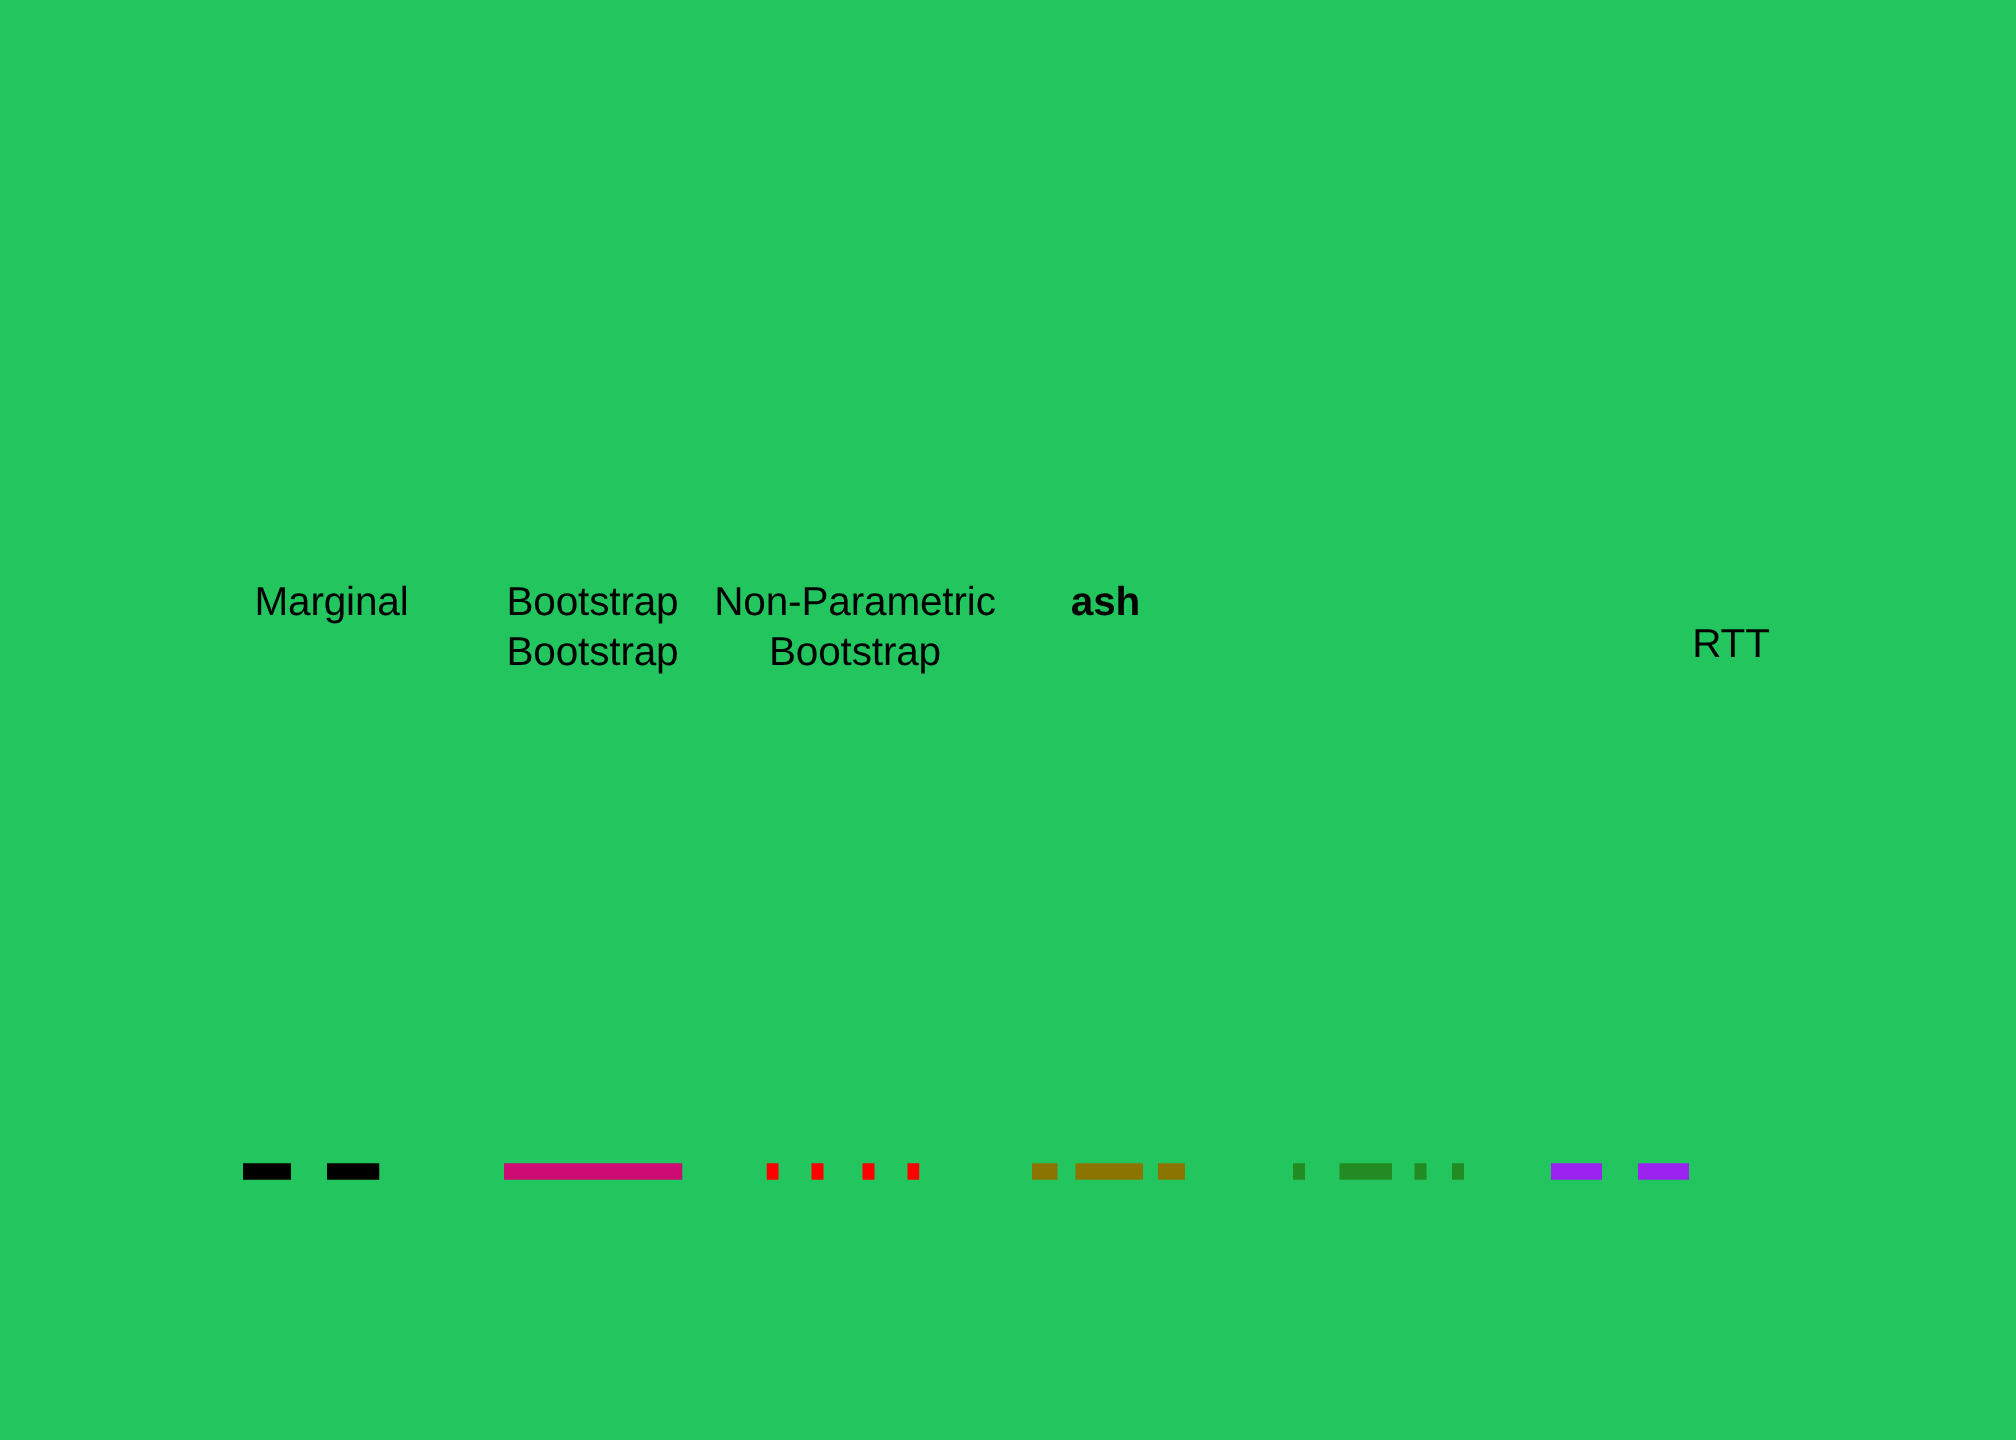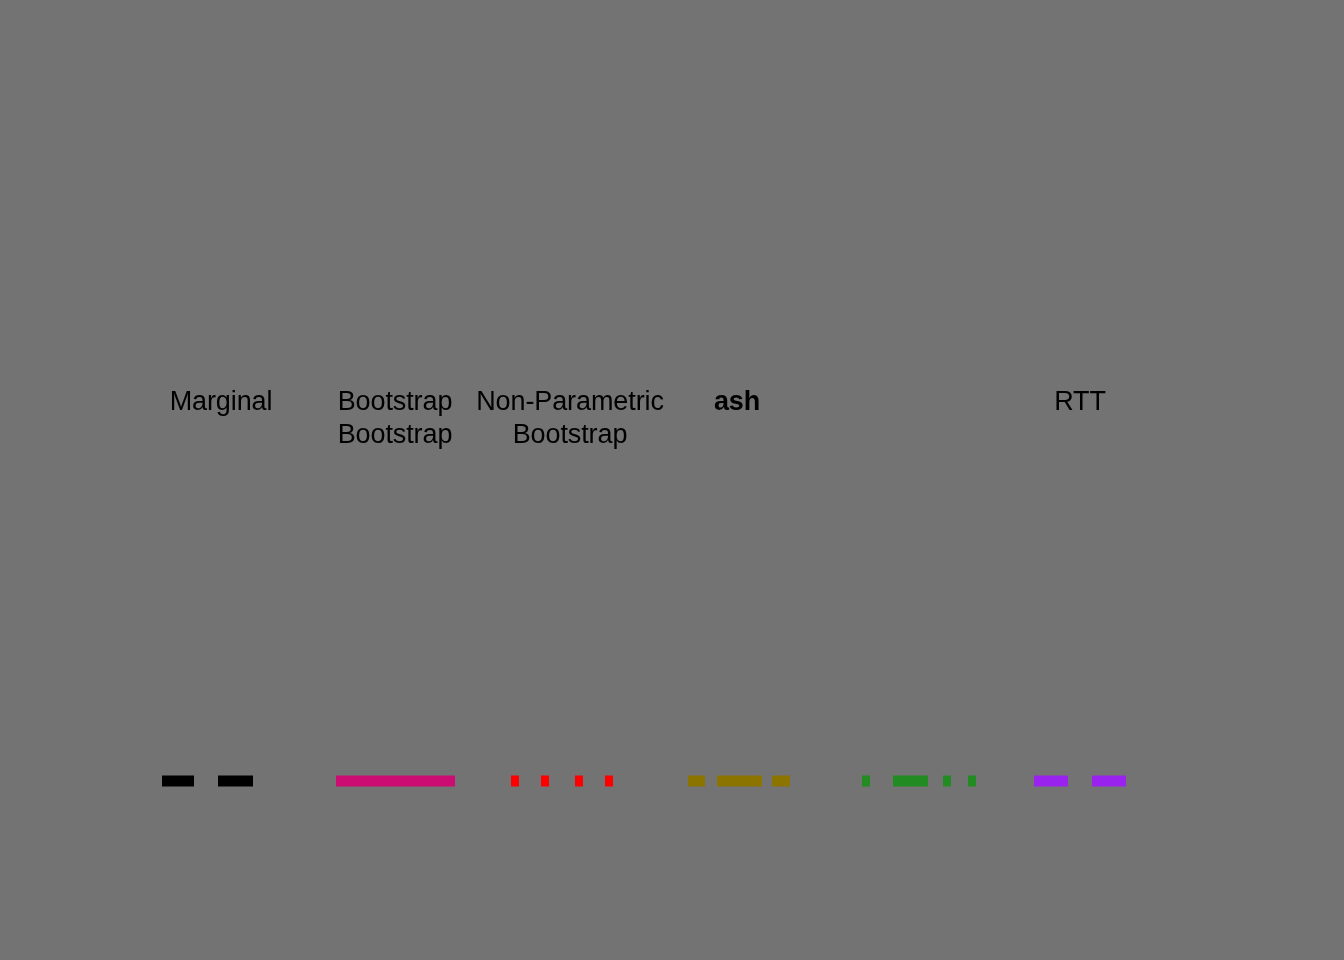--- a/index.html
+++ b/index.html
@@ -12,21 +12,21 @@
     height: 960px;
     font-family: "Liberation Sans", sans-serif;
     color: #000000;
     overflow: hidden;
   }
 
   #legend-figure {
     position: relative;
     width: 1344px;
     height: 960px;
-    background: #737373;
+    background: #22c55e;
   }
 
   
   .legend-labels {
     position: absolute;
     left: 0;
     top: 385px;
     width: 1344px;
     height: 90px;
   }
@@ -80,21 +80,21 @@
     <div class="legend-label" style="left:470px; width:200px;">
       <span class="ln">Non-Parametric</span>
       <span class="ln">Bootstrap</span>
     </div>
 
     <div class="legend-label" style="left:637px; width:200px;font-weight:bold;">
       <span class="ln">ash</span>
     </div>
 
 
-    <div class="legend-label" style="left:980px; width:200px;">
+    <div class="legend-label" style="left:1054px; width:200px;margin-top:28px;">
       <span class="ln">RTT</span>
     </div>
 
   </div>
 
   <div class="legend-keys">
 
     <div class="legend-key" id="key-0" style="left: 162px; width: 91px;">
         <svg width="91" height="22" viewBox="0 0 91 22">
           <rect x="0" y="5.5" width="32" height="11" fill="#000000"></rect>

